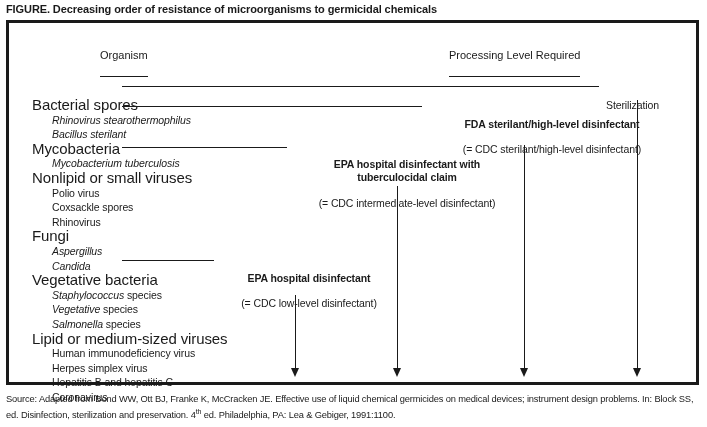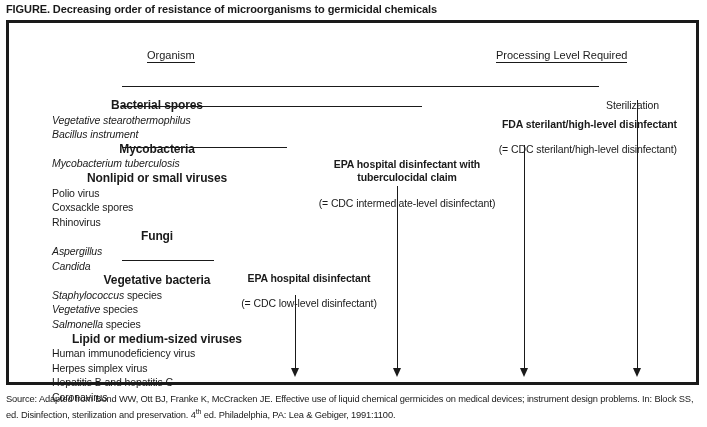--- a/index.html
+++ b/index.html
@@ -45,43 +45,41 @@
     font-size: 9.3px;
     line-height: 12.5px;
     letter-spacing: -0.15px;
   }
   #source-note sup { font-size: 7px; vertical-align: super; }
 
   
   .col-head {
     position: absolute;
     font-size: 11px;
-    padding-bottom: 1px;
+    padding-bottom: 15px;
     border-bottom: 1.5px solid #1a1a1a;
     white-space: nowrap;
-    margin-left: 47px;
   }
   #head-organism { left: 91px; top: 26px; }
   #head-processing { left: 440px; top: 26px; }
 
   
   #organism-list {
     position: absolute;
     left: 23px;
     top: 75px;
     width: 250px;
   }
   .org-group { margin: 0; }
   .org-cat {
-    font-size: 12px;
-    font-weight: bold;
+    font-size: 15px;
+    font-weight: normal;
     line-height: 14.6px;
     white-space: nowrap;
     letter-spacing: -0.1px;
-    text-align: center;
   }
   .org-item {
     font-size: 10.5px;
     line-height: 14.6px;
     padding-left: 20px;
     white-space: nowrap;
     letter-spacing: -0.1px;
   }
   .org-item.ital { font-style: italic; }
   .org-item .ital-part { font-style: italic; margin-top: 32px; }
@@ -91,21 +89,21 @@
     position: absolute;
     font-size: 10.5px;
     line-height: 13.4px;
     text-align: center;
     letter-spacing: -0.1px;
   }
   .proc-label .bold { font-weight: bold; }
   .proc-label .reg { font-weight: normal; margin-top: 12px; }
 
   #proc-steril { left: 597px; top: 76px; text-align: left; font-weight: normal;}
-  #proc-fda { left: 418px; top: 95px; width: 250px; text-align: right;}
+  #proc-fda { left: 418px; top: 95px; width: 250px; text-align: center;}
   #proc-epa-tb { left: 283px; top: 135px; width: 230px; text-align: center;}
   #proc-epa-low { left: 210px; top: 249px; width: 180px; text-align: center;}
 
   
   .hline {
     position: absolute;
     height: 0;
     border-top: 1.4px solid #1a1a1a;
   }
   .vline {
@@ -129,22 +127,22 @@
 
 <div id="figure-box">
 
   <div class="col-head" id="head-organism">Organism</div>
   <div class="col-head" id="head-processing">Processing Level Required</div>
 
   <div id="organism-list">
 
     <div class="org-group">
       <div class="org-cat">Bacterial spores</div>
-      <div class="org-item ital">Vegetative stearothermophilus</div>
-      <div class="org-item ital">Bacillus instrument</div>
+      <div class="org-item ital">Rhinovirus stearothermophilus</div>
+      <div class="org-item ital">Bacillus sterilant</div>
     </div>
 
     <div class="org-group">
       <div class="org-cat">Mycobacteria</div>
       <div class="org-item ital">Mycobacterium tuberculosis</div>
     </div>
 
     <div class="org-group">
       <div class="org-cat">Nonlipid or small viruses</div>
       <div class="org-item">Polio virus</div>

